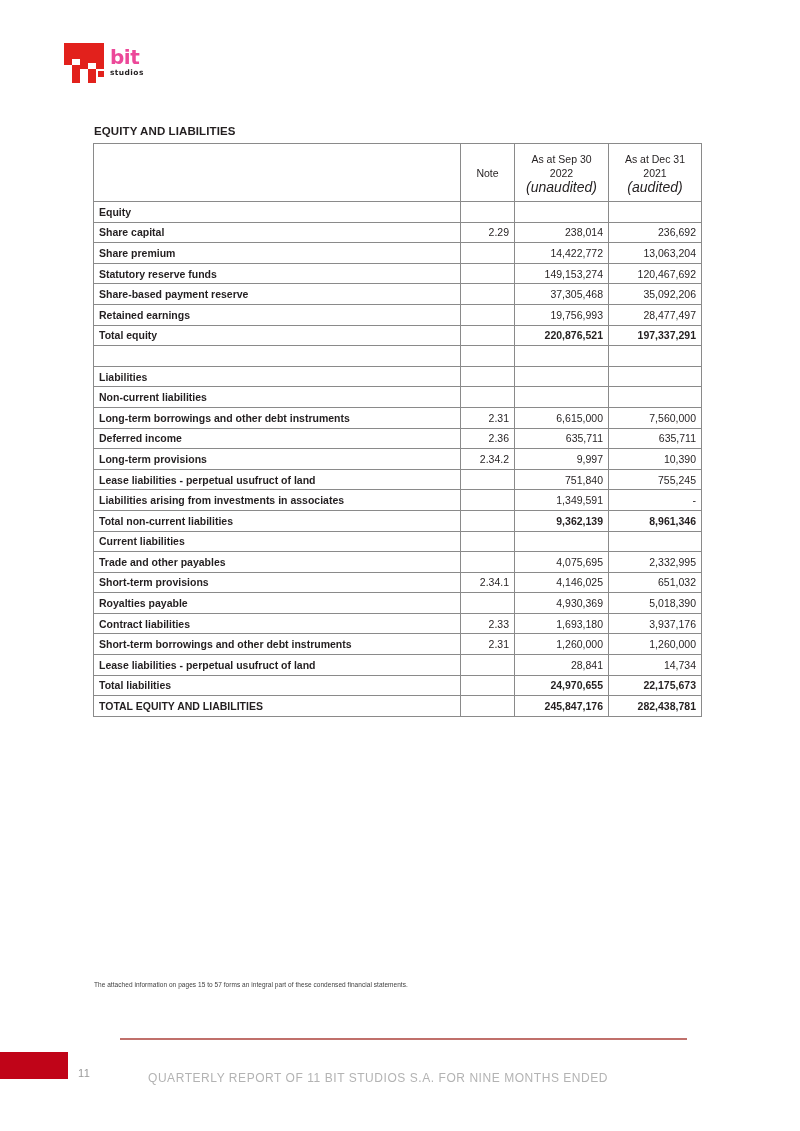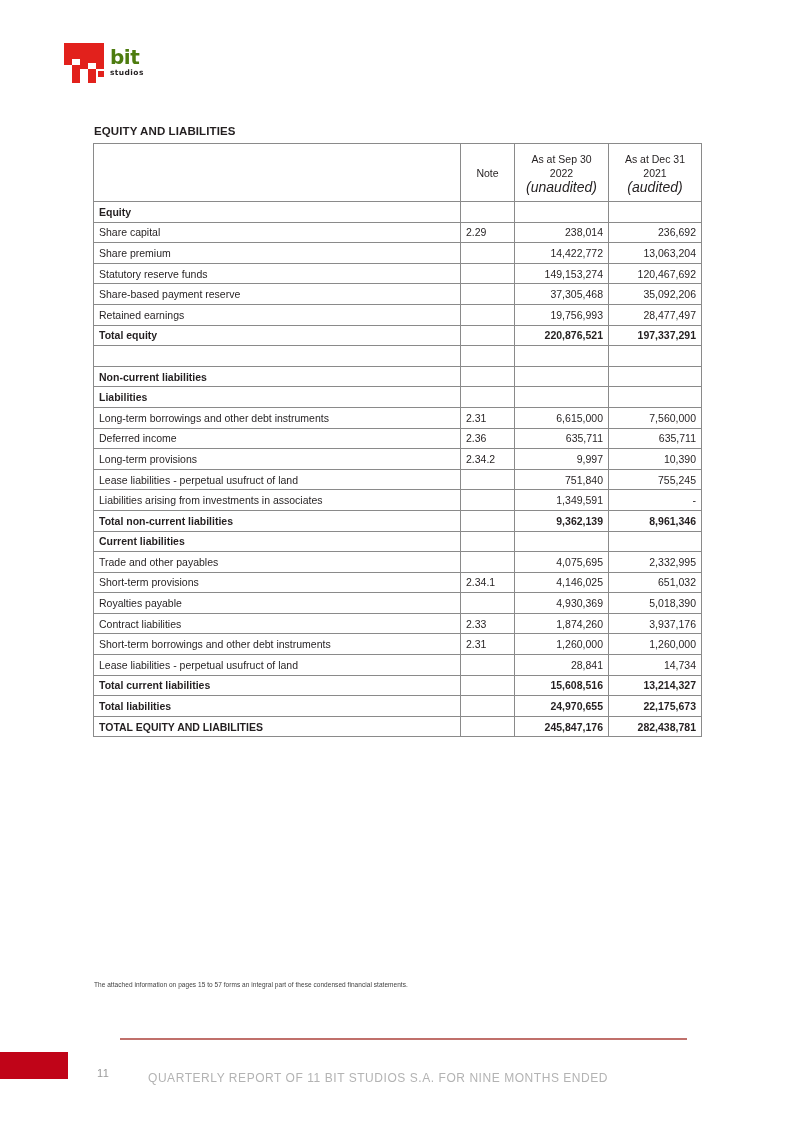--- a/index.html
+++ b/index.html
@@ -36,21 +36,21 @@
     left: 46px;
     top: 4px;
     width: 46px;
     height: 36px;
   }
   .word-bit {
     font-family: "DejaVu Sans", sans-serif;
     font-weight: bold;
     font-size: 20px;
     letter-spacing: -0.5px;
-    color: #4d7c0f;
+    color: #ec4899;
     line-height: 20px;
   }
   .word-studios {
     font-family: "DejaVu Sans", sans-serif;
     font-weight: bold;
     font-size: 7.5px;
     letter-spacing: 0.4px;
     color: #231f20;
     line-height: 9px;
     margin-top: 1px;
@@ -84,22 +84,22 @@
     height: 19.6px;
     vertical-align: middle;
     white-space: nowrap;
     overflow: hidden;
   }
   col.c-label  { width: 367px; }
   col.c-note   { width: 54px;  }
   col.c-cur    { width: 94px;  }
   col.c-prev   { width: 93px;  }
 
-  .cell-label { text-align: left; }
-  .cell-note  { text-align: left; }
+  .cell-label { text-align: left; font-weight: bold; }
+  .cell-note  { text-align: right; }
   .cell-num   { text-align: right; }
   .bold       { font-weight: bold; }
 
   
   #head-row td {
     height: 57px;
     vertical-align: middle;
     text-align: center;
     line-height: 14px;
   }
@@ -139,21 +139,20 @@
     height: 27px;
     background: #c00418;
   }
   #page-number {
     position: absolute;
     left: 78px;
     top: 1067px;
     font-size: 11px;
     color: #9a9a9a;
     letter-spacing: 0.5px;
-    margin-left: 19px;
   }
   #footer-title {
     position: absolute;
     left: 148px;
     top: 1071px;
     font-size: 12px;
     color: #b3b3b3;
     letter-spacing: 0.55px;
   }
 </style>
@@ -248,27 +247,27 @@
         <td class="cell-num bold">220,876,521</td>
         <td class="cell-num bold">197,337,291</td>
       </tr>
       <tr class="spacer-row">
         <td class="cell-label"></td>
         <td class="cell-note"></td>
         <td class="cell-num"></td>
         <td class="cell-num"></td>
       </tr>
       <tr>
+        <td class="cell-label bold">Liabilities</td>
+        <td class="cell-note bold"></td>
+        <td class="cell-num bold"></td>
+        <td class="cell-num bold"></td>
+      </tr>
+      <tr>
         <td class="cell-label bold">Non-current liabilities</td>
-        <td class="cell-note bold"></td>
-        <td class="cell-num bold"></td>
-        <td class="cell-num bold"></td>
-      </tr>
-      <tr>
-        <td class="cell-label bold">Liabilities</td>
         <td class="cell-note bold"></td>
         <td class="cell-num bold"></td>
         <td class="cell-num bold"></td>
       </tr>
       <tr>
         <td class="cell-label">Long-term borrowings and other debt instruments</td>
         <td class="cell-note">2.31</td>
         <td class="cell-num">6,615,000</td>
         <td class="cell-num">7,560,000</td>
       </tr>
@@ -322,42 +321,36 @@
       </tr>
       <tr>
         <td class="cell-label">Royalties payable</td>
         <td class="cell-note"></td>
         <td class="cell-num">4,930,369</td>
         <td class="cell-num">5,018,390</td>
       </tr>
       <tr>
         <td class="cell-label">Contract liabilities</td>
         <td class="cell-note">2.33</td>
-        <td class="cell-num">1,874,260</td>
+        <td class="cell-num">1,693,180</td>
         <td class="cell-num">3,937,176</td>
       </tr>
       <tr>
         <td class="cell-label">Short-term borrowings and other debt instruments</td>
         <td class="cell-note">2.31</td>
         <td class="cell-num">1,260,000</td>
         <td class="cell-num">1,260,000</td>
       </tr>
       <tr>
         <td class="cell-label">Lease liabilities - perpetual usufruct of land</td>
         <td class="cell-note"></td>
         <td class="cell-num">28,841</td>
         <td class="cell-num">14,734</td>
       </tr>
       <tr>
-        <td class="cell-label bold">Total current liabilities</td>
-        <td class="cell-note bold"></td>
-        <td class="cell-num bold">15,608,516</td>
-        <td class="cell-num bold">13,214,327</td>
-      </tr>
-      <tr>
         <td class="cell-label bold">Total liabilities</td>
         <td class="cell-note bold"></td>
         <td class="cell-num bold">24,970,655</td>
         <td class="cell-num bold">22,175,673</td>
       </tr>
       <tr>
         <td class="cell-label bold">TOTAL EQUITY AND LIABILITIES</td>
         <td class="cell-note bold"></td>
         <td class="cell-num bold">245,847,176</td>
         <td class="cell-num bold">282,438,781</td>

